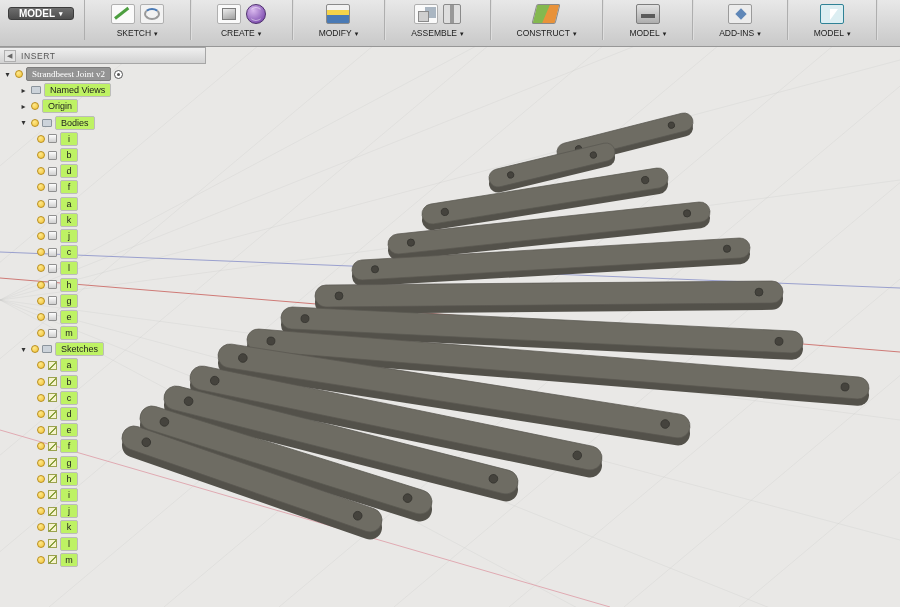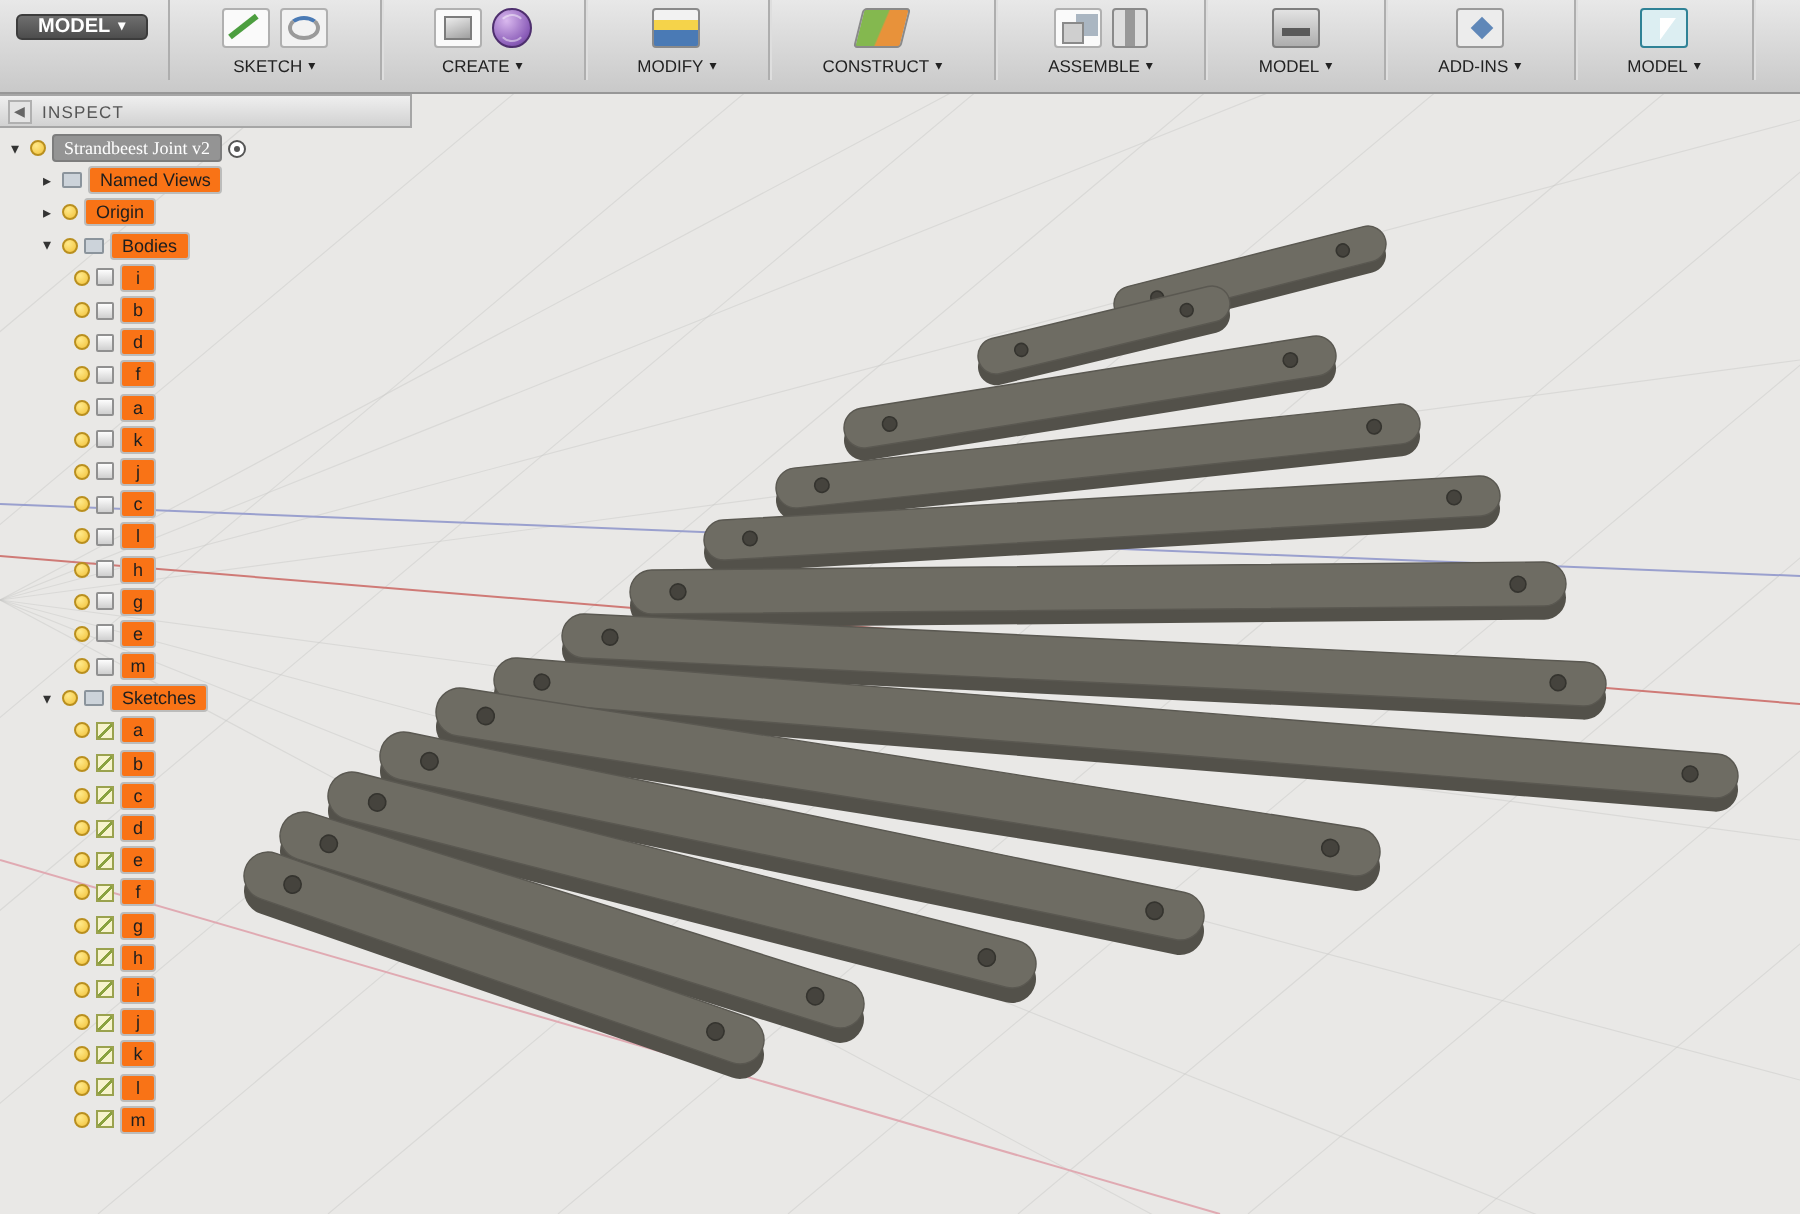--- a/index.html
+++ b/index.html
@@ -82,21 +82,21 @@
   .bulb{flex:none;width:8px;height:8px;border-radius:50%;box-sizing:border-box;
     background:radial-gradient(circle at 35% 30%,#ffe98a,#f2c23a);border:1px solid #b98f1f;}
   .body-ic{flex:none;width:9px;height:9px;background:linear-gradient(#fdfdfd,#cfcfcf);border:1px solid #909090;border-radius:1px;box-sizing:border-box;}
   .sketch-ic{flex:none;width:9px;height:9px;border:1px solid #9aa24e;box-sizing:border-box;
     background:linear-gradient(135deg,#f6f3cd 45%,#8aa23e 45%,#8aa23e 60%,#f6f3cd 60%);}
   .folder-ic{flex:none;width:10px;height:8px;background:#ccd3da;border:1px solid #8b949c;border-radius:1px;box-sizing:border-box;}
   .units-ic{flex:none;width:9px;height:9px;background:linear-gradient(#f2f2f2,#d2d2d2);border:1px solid #999;box-sizing:border-box;}
   .radio-ic{flex:none;width:9px;height:9px;border-radius:50%;border:1px solid #555;background:#fff;display:flex;align-items:center;justify-content:center;box-sizing:border-box;}
   .radio-ic::after{content:"";width:3px;height:3px;border-radius:50%;background:#555;}
   .pill{
-    background:#f97316;border:1px solid #bcbcbb;border-radius:2px;
+    background:#bef264;border:1px solid #bcbcbb;border-radius:2px;
     font-size:9px;color:#1e1e1e;padding:0 5px;height:12px;
     display:flex;align-items:center;white-space:nowrap;box-sizing:content-box;
   }
   .pill.sel{background:#949494;border-color:#7d7d7d;color:#fff;font-family:Liberation Serif, serif;}
   .pill.letter{min-width:8px;justify-content:center;padding:0 4px;}
 </style>
 </head>
 <body>
 
 <div class="viewport">
@@ -287,34 +287,34 @@
         <div class="tg-icons">
           <span class="ticon press-pull-icon"></span>
         </div>
         <div class="tg-label">
           <span>MODIFY</span>
           <span class="caret">▾</span>
         </div>
       </div>
       <div class="tgroup">
         <div class="tg-icons">
-          <span class="ticon construct-plane-icon"></span>
-        </div>
-        <div class="tg-label">
-          <span>CONSTRUCT</span>
-          <span class="caret">▾</span>
-        </div>
-      </div>
-      <div class="tgroup">
-        <div class="tg-icons">
           <span class="ticon new-component-icon"></span>
           <span class="ticon joint-icon"></span>
         </div>
         <div class="tg-label">
           <span>ASSEMBLE</span>
+          <span class="caret">▾</span>
+        </div>
+      </div>
+      <div class="tgroup">
+        <div class="tg-icons">
+          <span class="ticon construct-plane-icon"></span>
+        </div>
+        <div class="tg-label">
+          <span>CONSTRUCT</span>
           <span class="caret">▾</span>
         </div>
       </div>
       <div class="tgroup">
         <div class="tg-icons">
           <span class="ticon make-icon"></span>
         </div>
         <div class="tg-label">
           <span>MODEL</span>
           <span class="caret">▾</span>
@@ -337,21 +337,21 @@
           <span>MODEL</span>
           <span class="caret">▾</span>
         </div>
       </div>
     </div>
 </div>
 
 <div class="browser">
   <div class="browser-header">
     <span class="collapse">◀</span>
-    <span>INSPECT</span>
+    <span>INSERT</span>
   </div>
   <div class="tree">
 
     <div class="trow lvl0">
       <span class="arr">▾</span>
       <span class="bulb"></span>
       <span class="pill sel">Strandbeest Joint v2</span>
       <span class="radio-ic"></span>
     </div>
 

